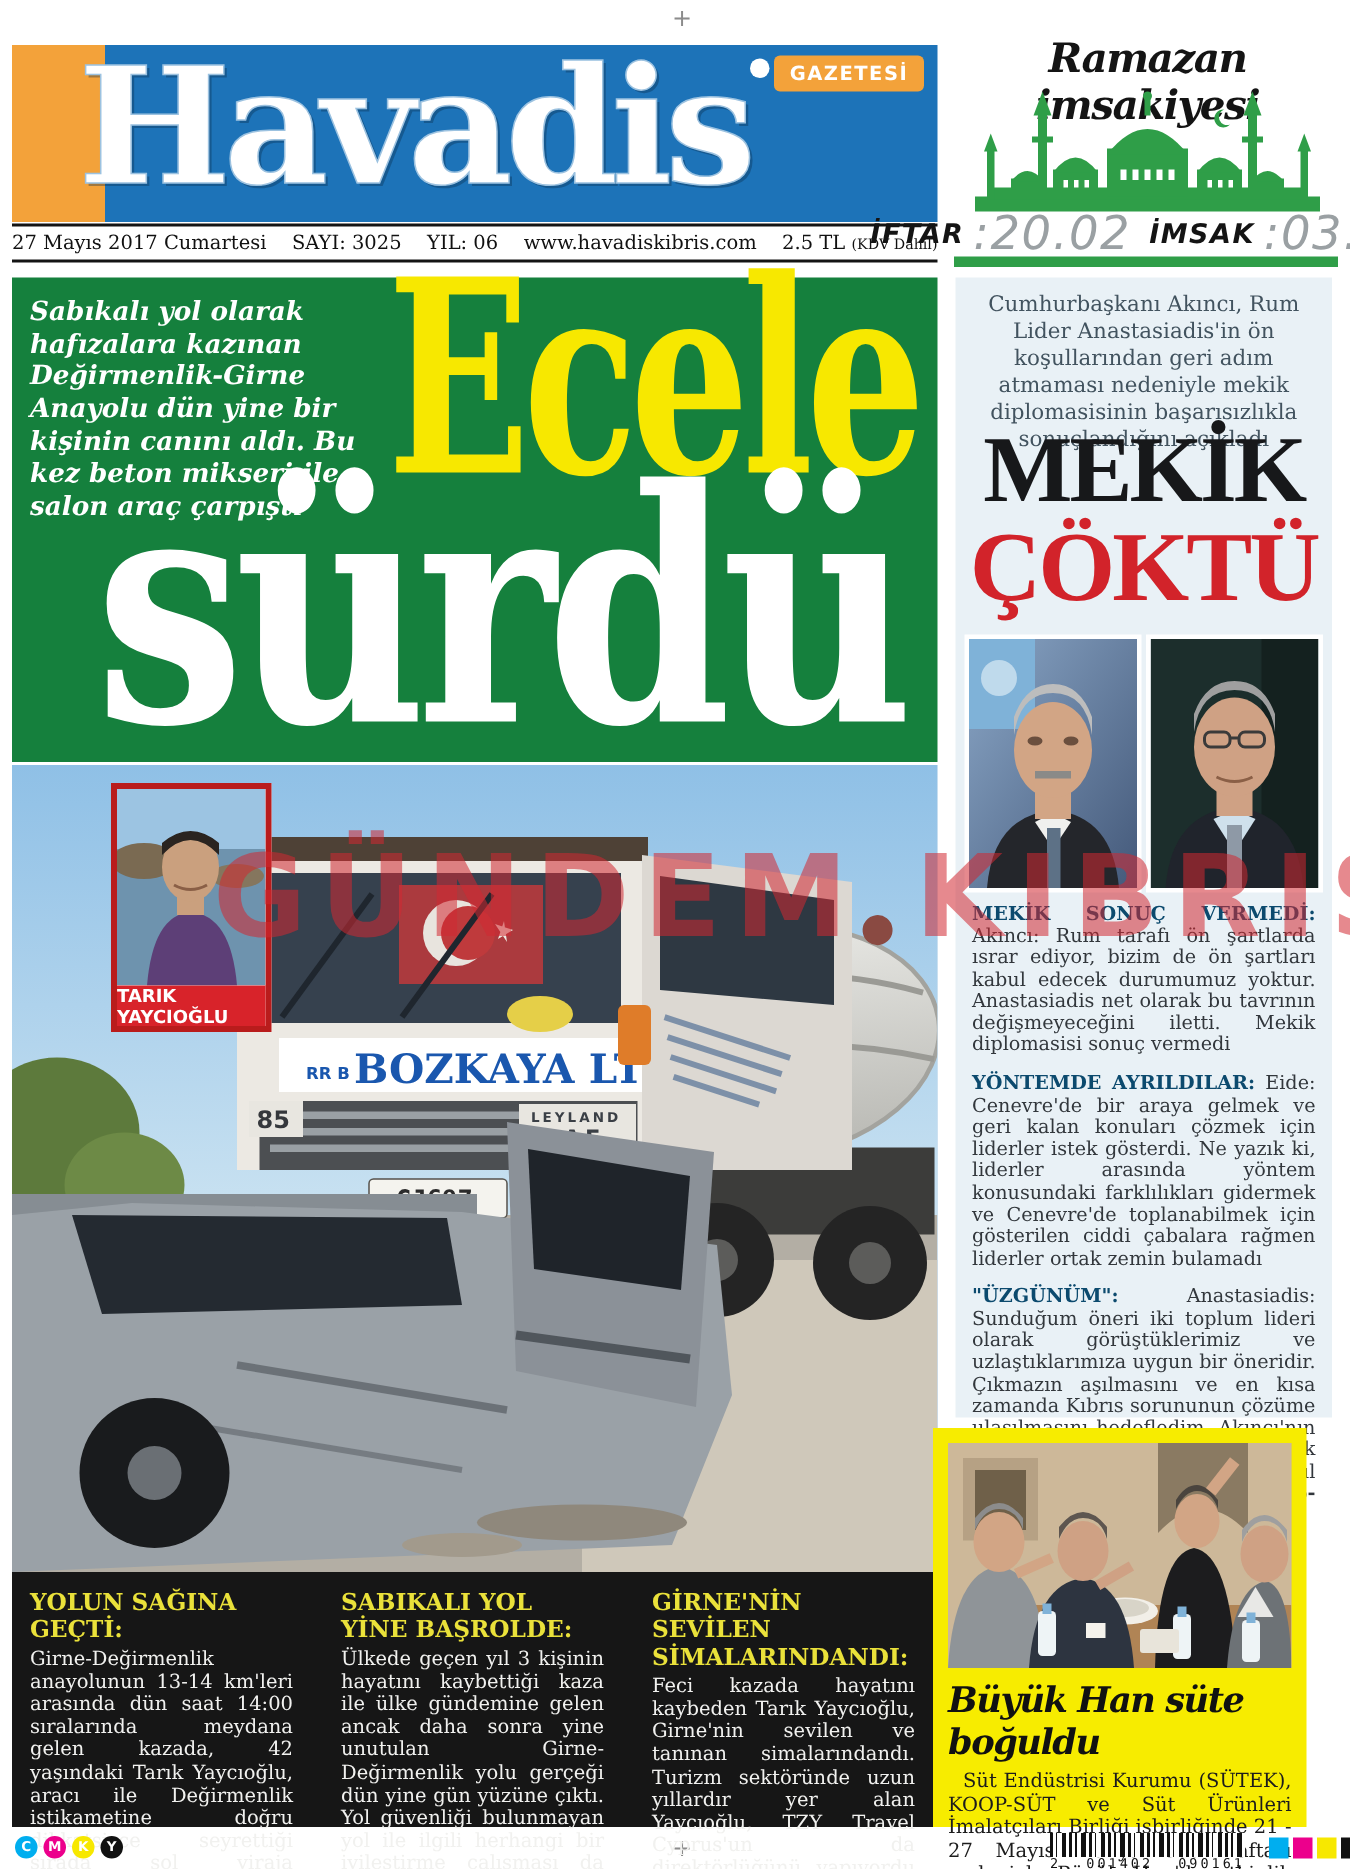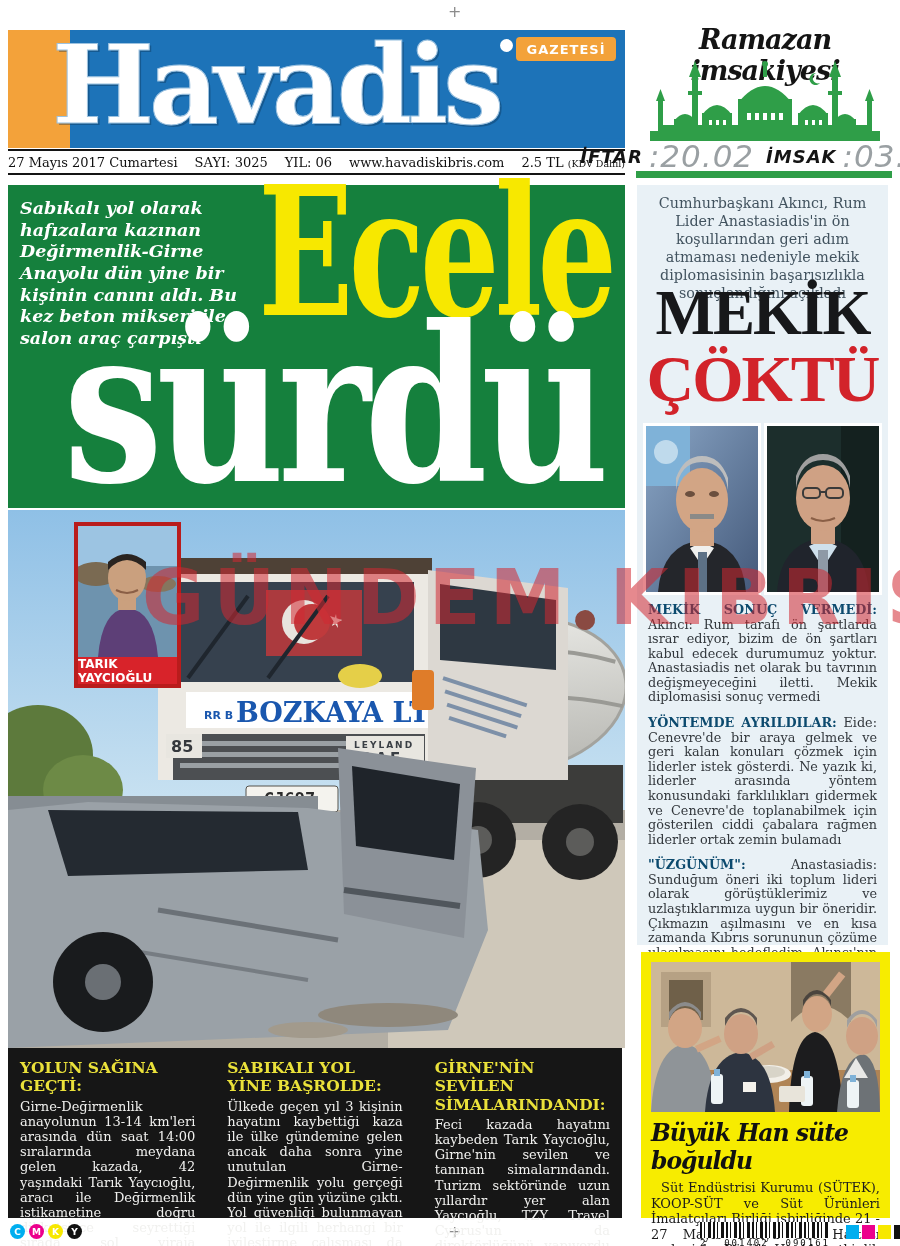--- a/index.html
+++ b/index.html
@@ -79,21 +79,21 @@
            font-weight:bold;font-size:66px;line-height:68px;letter-spacing:-2px;font-family:Liberation Serif, serif;}
   .leaders{position:absolute;left:6px;top:238px;width:239px;height:172px;display:flex;gap:3px;}
   .leader{flex:1;border:3px solid #ffffff;box-sizing:border-box;overflow:hidden;}
   .r-sections{position:absolute;left:11px;top:418px;width:229px;}
   .r-sec{margin-bottom:11px;font-size:12.8px;line-height:1.14;text-align:justify;color:#32373c;
          font-family:"DejaVu Serif",serif;}
   .r-label{color:#0c4a6e;font-weight:bold;}
   .r-ref{font-weight:bold;}
 
   
-  .milk-box{left:641px;top:952px;width:249px;height:266px;background:#f7ec00;box-sizing:border-box;
+  .milk-box{left:622px;top:952px;width:249px;height:266px;background:#f7ec00;box-sizing:border-box;
             padding:10px 10px 8px 10px;}
   .milk-photo{width:229px;height:150px;overflow:hidden;background:#c9b596;}
   .milk-h{margin-top:7px;font-family:"DejaVu Serif",serif;font-style:italic;font-weight:bold;
           font-size:23.5px;letter-spacing:-1px;color:#111111;}
   .milk-b{margin-top:5px;font-size:13px;line-height:1.2;text-align:justify;color:#1c1c1c;
           font-family:"DejaVu Serif",serif;text-indent:10px;}
 
   
   .barcode-wrap{left:700px;top:1222px;width:130px;height:22px;}
   .bars{height:16px;background:repeating-linear-gradient(90deg,#111 0 2px,#fff 2px 4px,#111 4px 5px,#fff 5px 8px,#111 8px 11px,#fff 11px 13px);}

